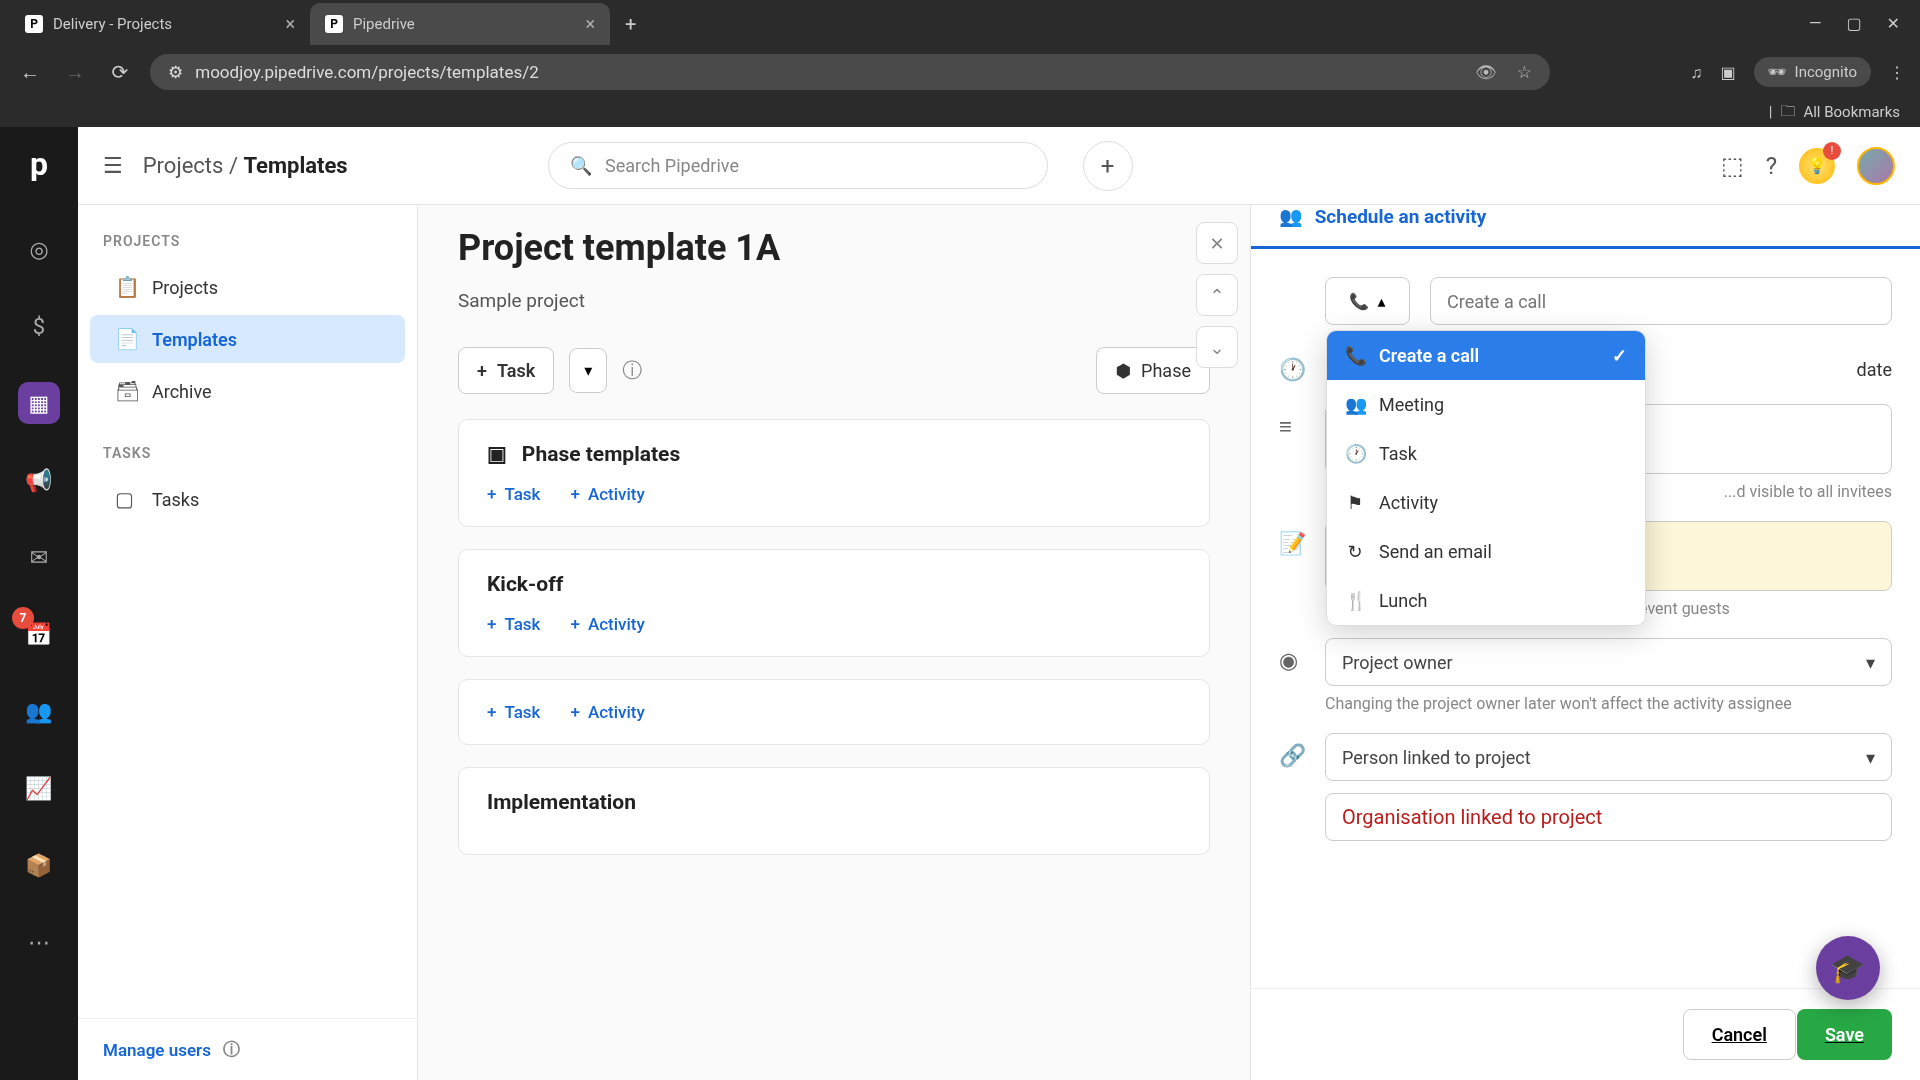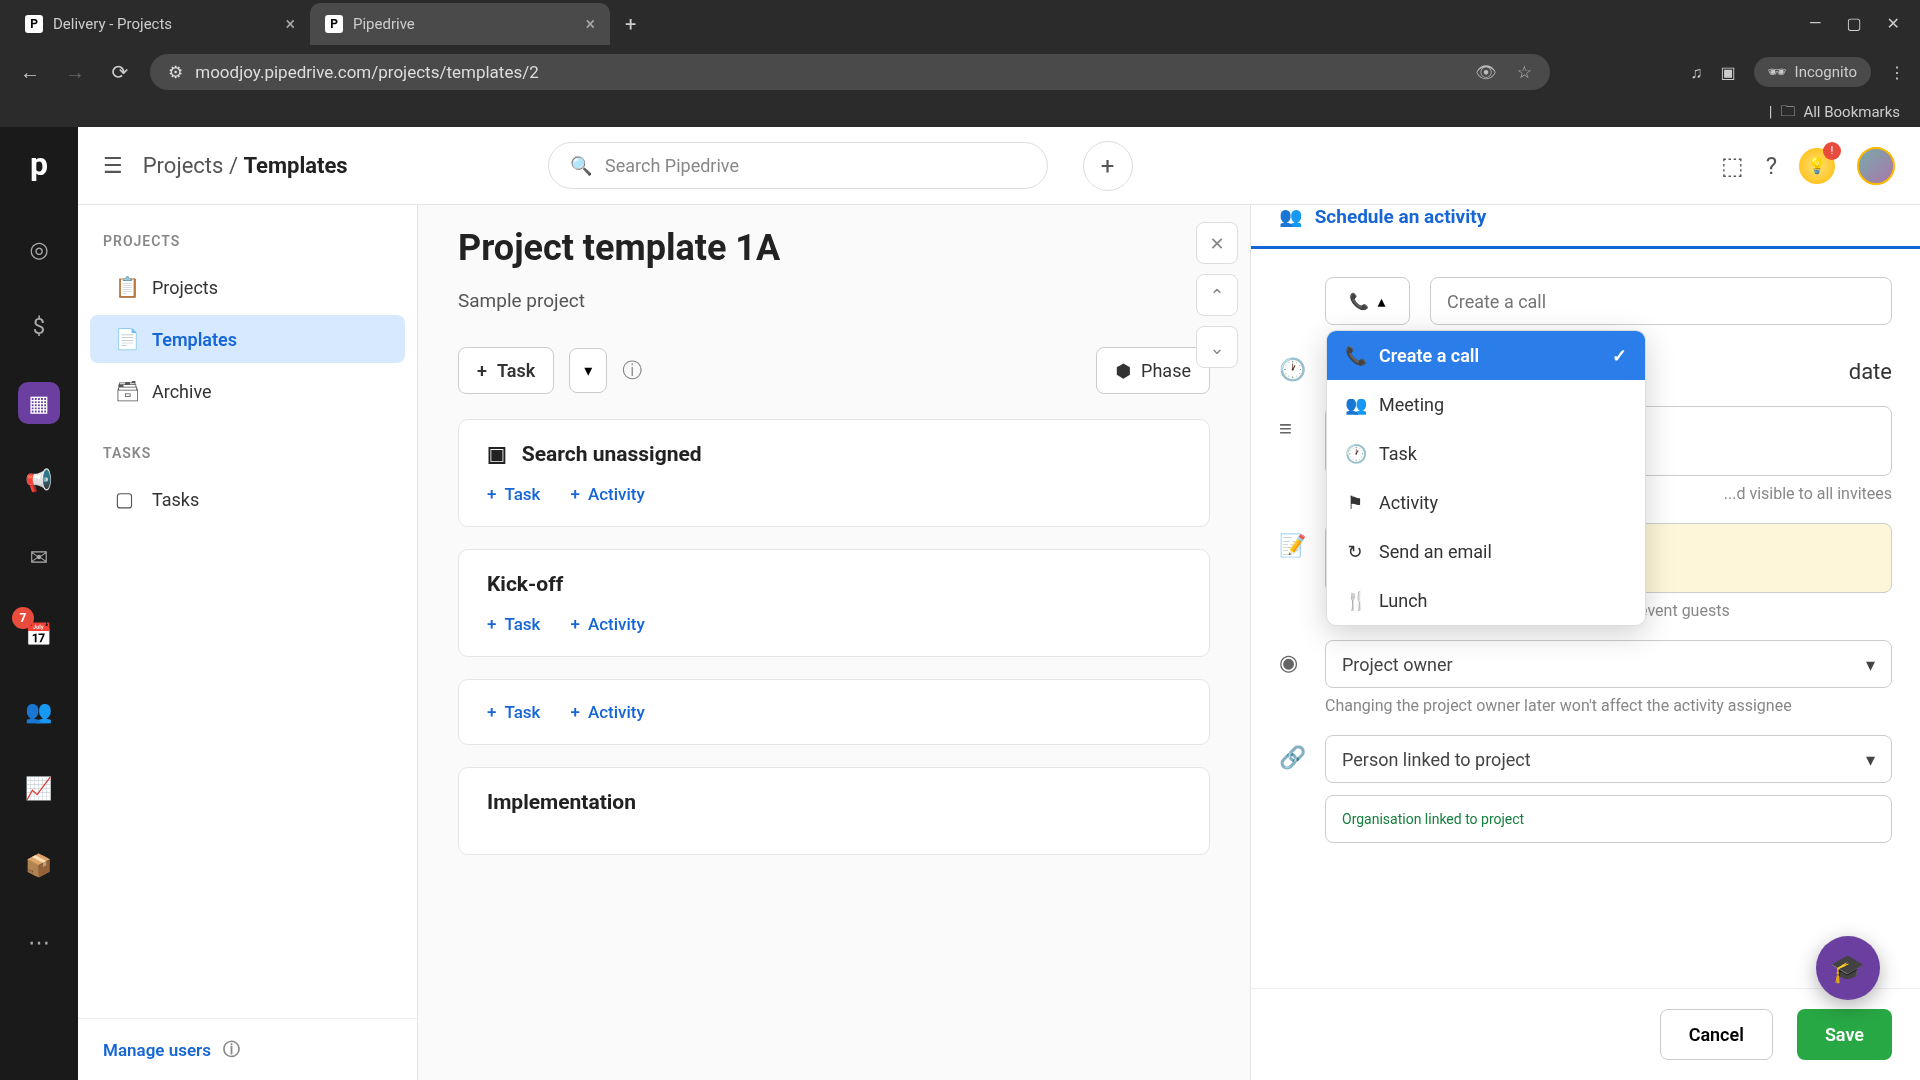--- a/index.html
+++ b/index.html
@@ -85,28 +85,28 @@
 .row-icon { width: 26px; font-size: 22px; color: #666; margin-top: 10px; }
 .type-select { width: 85px; height: 48px; border: 1px solid #ccc; border-radius: 8px; display: flex; align-items: center; justify-content: center; gap: 8px; cursor: pointer; position: relative; }
 .title-input { flex: 1; height: 48px; border: 1px solid #ccc; border-radius: 8px; padding: 0 16px; font-size: 18px; color: #666; }
 
 .dropdown-menu { position: absolute; top: 52px; left: 0; width: 320px; background: #fff; border: 1px solid #ddd; border-radius: 10px; box-shadow: 0 8px 30px rgba(0,0,0,0.18); z-index: 100; overflow: hidden; }
 .dd-item { display: flex; align-items: center; gap: 14px; padding: 14px 18px; font-size: 18px; color: #333; cursor: pointer; }
 .dd-item.selected { background: #2b7de9; color: #fff; font-weight: 600; }
 .dd-item .check { margin-left: auto; }
 .dd-icon { width: 20px; text-align: center; }
 
-.date-label { font-size: 22px; color: #333; margin-top: 12px; }
+.date-label { font-size: 18px; color: #333; margin-top: 12px; }
 .textarea-field { flex: 1; min-height: 70px; border: 1px solid #ccc; border-radius: 8px; resize: vertical; }
 .helper-text { font-size: 16px; color: #888; margin-left: 46px; margin-top: -14px; margin-bottom: 20px; }
 .notes-area { flex: 1; min-height: 70px; border: 1px solid #ccc; background: #fdf6d8; border-radius: 8px; }
 .select-field { flex: 1; height: 48px; border: 1px solid #ccc; border-radius: 8px; padding: 0 16px; display: flex; align-items: center; justify-content: space-between; font-size: 18px; color: #444; cursor: pointer; }
-.input-field-ro { flex: 1; height: 48px; border: 1px solid #ccc; border-radius: 8px; padding: 0 16px; display: flex; align-items: center; font-size: 14px; color: #15803d; }
-
-.panel-footer { display: flex; justify-content: flex-end; gap: 24px; padding: 20px 28px; border-top: 1px solid #eee; }
+.input-field-ro { flex: 1; height: 48px; border: 1px solid #ccc; border-radius: 8px; padding: 0 16px; display: flex; align-items: center; font-size: 20px; color: #b91c1c; }
+
+.panel-footer { display: flex; justify-content: flex-end; gap: 1px; padding: 20px 28px; border-top: 1px solid #eee; text-decoration: underline; }
 .btn-cancel { border: 1px solid #ccc; background: #fff; border-radius: 8px; padding: 14px 28px; font-size: 18px; font-weight: 600; cursor: pointer; }
 .btn-save { background: #28a745; color: #fff; border: none; border-radius: 8px; padding: 14px 28px; font-size: 18px; font-weight: 600; cursor: pointer; }
 
 .fab { position: absolute; bottom: 80px; right: 40px; width: 64px; height: 64px; border-radius: 50%; background: #6b3fa0; display: flex; align-items: center; justify-content: center; color: #fff; font-size: 28px; box-shadow: 0 6px 20px rgba(0,0,0,0.3); cursor: pointer; z-index: 50; }
 </style>
 </head>
 <body>
 
 <div class="browser-chrome">
   <div class="tab-bar">
@@ -235,21 +235,21 @@
       <span class="info-icon">ⓘ</span>
       <div class="phase-btn">
         <span>⬢</span>
         <span>Phase</span>
       </div>
     </div>
 
     <div class="phase-card">
       <div class="phase-header">
         <span>▣</span>
-        <span>Search unassigned</span>
+        <span>Phase templates</span>
       </div>
       <div class="phase-actions">
         <span class="phase-action">
             <span>+</span>
             <span>Task</span>
           </span>
         <span class="phase-action">
             <span>+</span>
             <span>Activity</span>
           </span>

